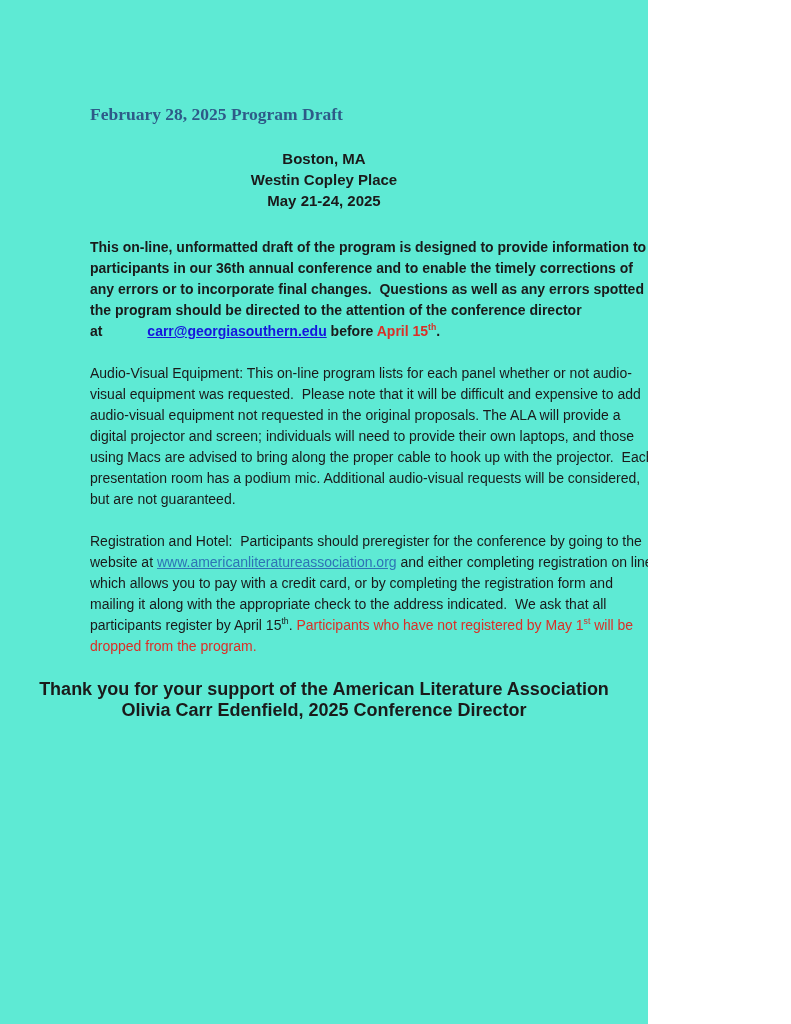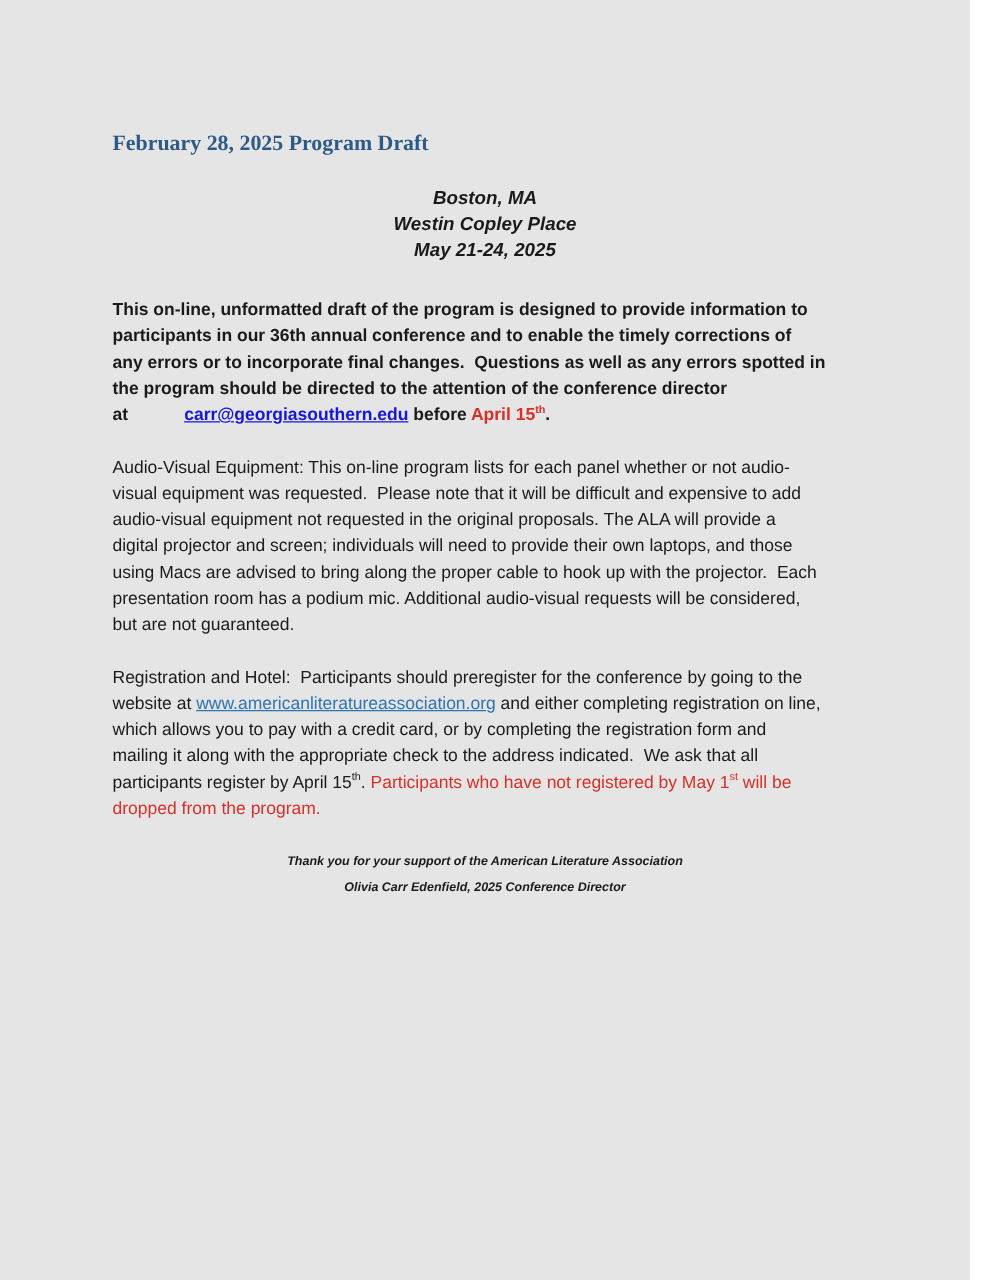--- a/index.html
+++ b/index.html
@@ -1,20 +1,20 @@
 <!DOCTYPE html>
 <html><head>
 <meta charset="utf-8">
 <style>
   html, body { margin: 0; padding: 0; background: #ffffff; }
   .page {
     position: relative;
-    width: 776px;
+    width: 648px;
     height: 1024px;
-    background: #e5e5e5;
+    background: #5eead4;
     box-sizing: border-box;
     padding: 104px 70px 0 90px;
     font-family: "Liberation Sans", sans-serif;
     color: #1a1a1a;
     overflow: hidden;
   }
   .title {
     font-family: "Liberation Serif", serif;
     font-size: 17.5px;
     font-weight: bold;
@@ -22,31 +22,30 @@
     margin: 0 0 23px 0;
     white-space: pre;
   }
   .center-block {
     text-align: center;
     font-weight: bold;
     font-size: 15px;
     line-height: 21px;
     white-space: pre;
     margin: 0 -70px 26px -90px; 
-    font-style: italic;
   }
   .para {
     font-size: 14px;
     line-height: 21px;
     margin: 0 0 21px 0;
     white-space: pre;
   }
   .para.bold { font-weight: bold; }
   .closing {
-    font-size: 10px;
+    font-size: 18px;
     margin-top: 22px;
     margin-bottom: 0;
   }
   .sup { font-size: 0.62em; vertical-align: super; line-height: 0; }
   .red { color: #da2f27; margin-top: 16px; }
   .link1 { color: #1515dd; text-decoration: underline; cursor: pointer; margin-left: 41px; }
   .link2 { color: #2e74b5; text-decoration: underline; cursor: pointer; }
 </style>
 </head>
 <body>

